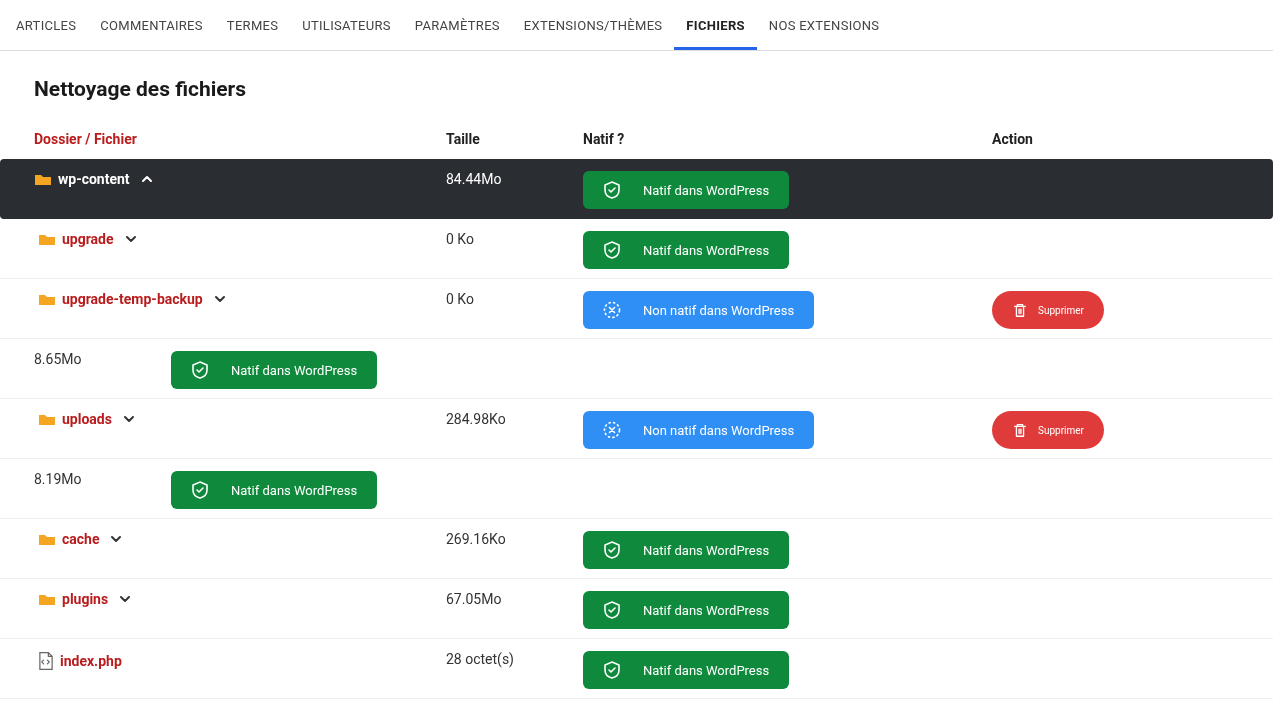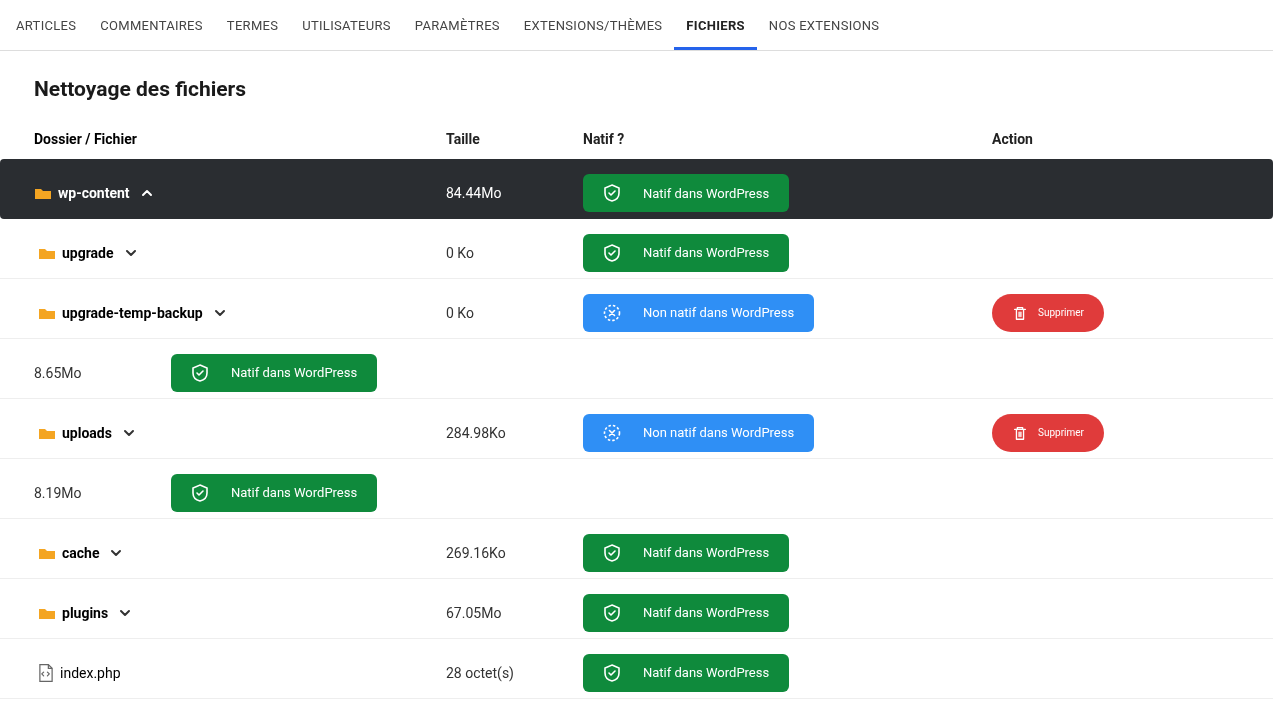--- a/index.html
+++ b/index.html
@@ -42,40 +42,40 @@
     }
     .thead {
       display: flex;
       padding: 10px 6px 12px 34px;
       font-weight: 700;
       font-size: 14px;
       color: #222;
     }
     .row {
       display: flex;
-      align-items: center;
+      align-items: flex-start;
       padding: 12px 6px 4px 34px;
       border-bottom: 1px solid #eee;
       min-height: 60px;
     }
     .row.expanded {
       background: #2a2d31;
       color: #fff;
       border-radius: 4px;
       border-bottom: none;
     }
     .row.expanded .col-name { color: #fff; }
     .col-name {
       flex: 0 0 412px;
       display: flex;
       align-items: center;
       gap: 6px;
       font-weight: 700;
       font-size: 14px;
-      color: #000000;
+      color: #b91c1c;
     }
     .row[data-indent="1"] .col-name { padding-left: 4px; }
     .col-size {
       flex: 0 0 137px;
       font-size: 14px;
       color: inherit;
     }
     .col-native {
       flex: 0 0 409px;
       display: flex;
@@ -129,21 +129,21 @@
       background: #e03b3b;
       color: #fff;
       font-size: 10px;
       cursor: pointer;
     }
     .btn-delete-ic {
       width: 16px;
       height: 18px;
     }
     .row .name-text { font-weight: 700; }
-    .row .name-text.file-name { font-weight: 400; }
+    .row .name-text.file-name { font-weight: 700; }
   </style>
 </head>
 <body>
 
 <div class="tabs">
     <div class="tab">ARTICLES</div>
     <div class="tab">COMMENTAIRES</div>
     <div class="tab">TERMES</div>
     <div class="tab">UTILISATEURS</div>
     <div class="tab">PARAMÈTRES</div>

